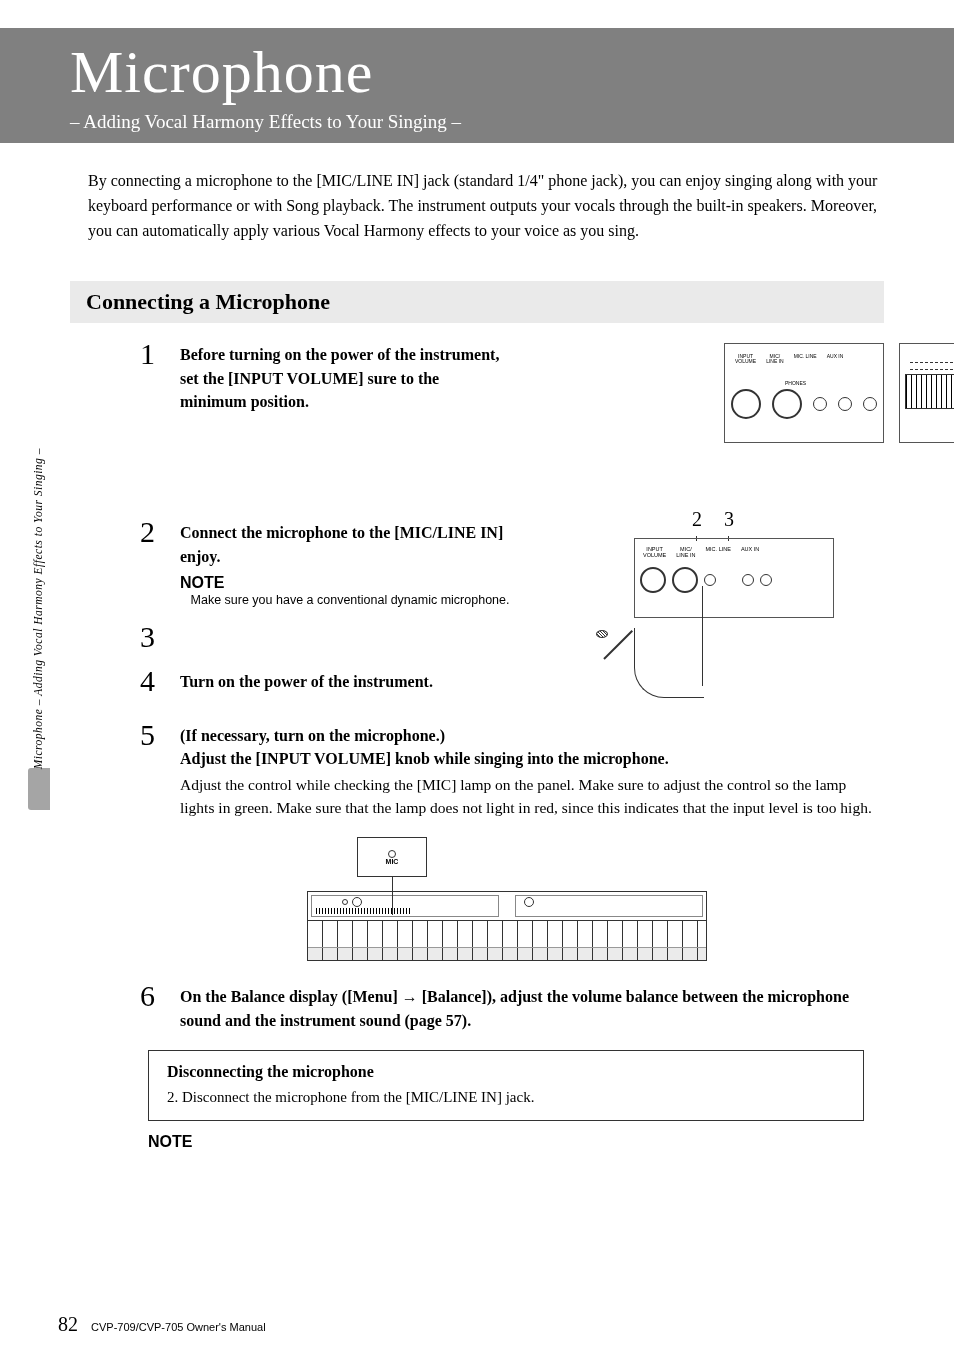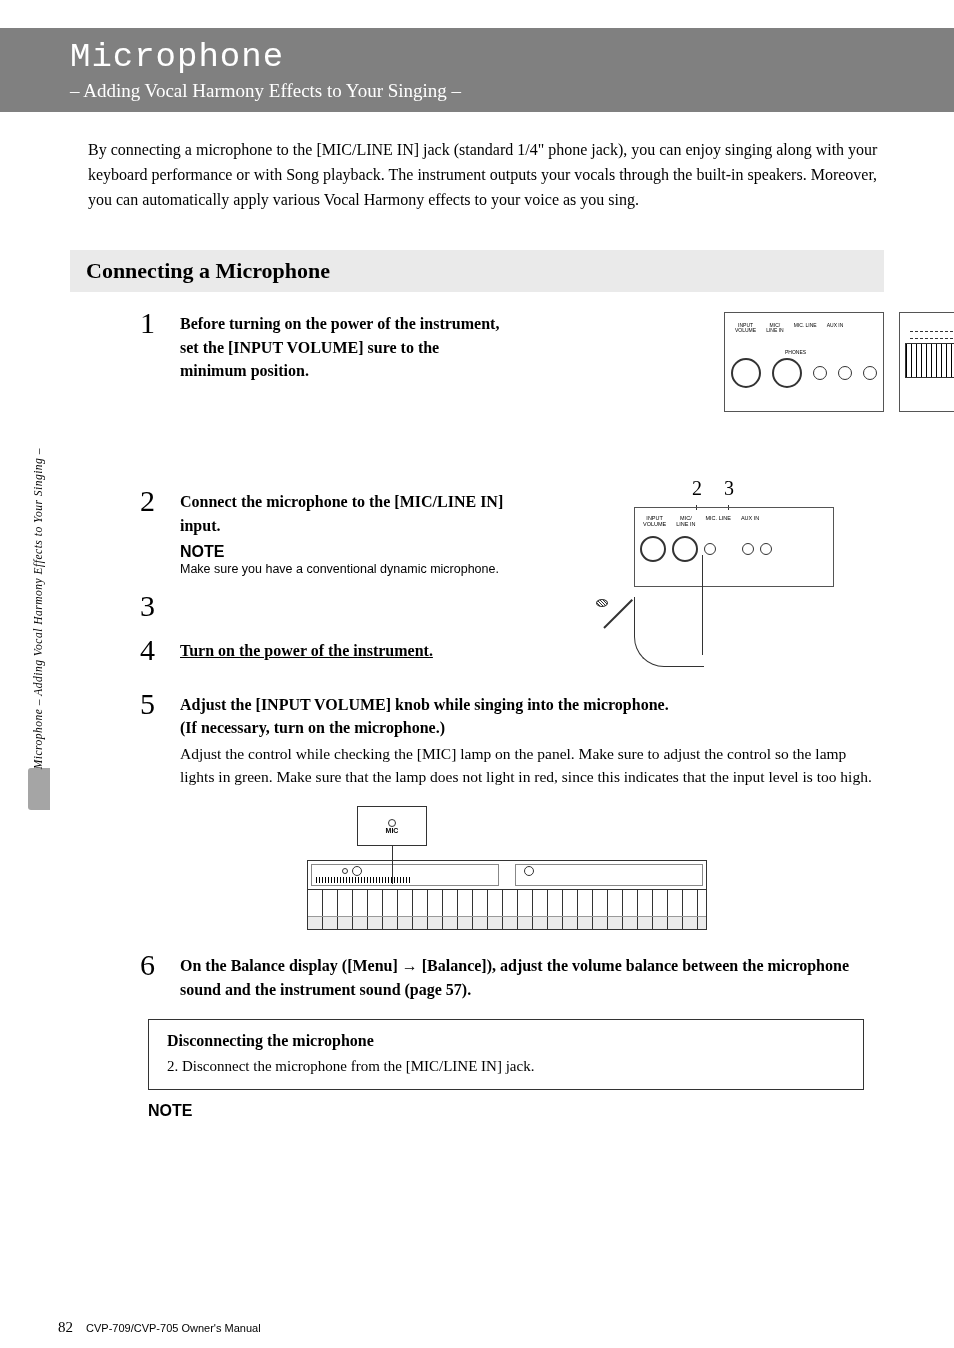--- a/index.html
+++ b/index.html
@@ -17,22 +17,22 @@
     height: 100%;
     position: relative;
   }
   .header-band {
     background: #808080;
     margin: 28px -60px 0 -60px;
     padding: 10px 60px 10px 70px;
     color: #fff;
   }
   .header-title {
-    font-family: Liberation Mono, monospace;
-    font-size: 34px;
+    font-family: Liberation Serif, serif;
+    font-size: 60px;
     font-weight: normal;
     letter-spacing: 1px;
   }
   .header-sub {
     font-family: Georgia, serif;
     font-size: 19px;
     margin-top: 4px;
   }
   .intro {
     margin: 26px 10px 0 28px;
@@ -77,20 +77,21 @@
   .note-label {
     font-family: Arial, Helvetica, sans-serif;
     font-size: 16px;
     font-weight: bold;
     margin-top: 6px;
   }
   .note-body {
     font-family: Arial, Helvetica, sans-serif;
     font-size: 12.5px;
     line-height: 1.3;
+    text-align: center;
   }
   .step-desc {
     font-size: 15.5px;
     line-height: 1.45;
     margin-top: 4px;
   }
   .step1-row { min-height: 160px; }
   .fig-right {
     position: absolute;
     right: -10px;
@@ -178,21 +179,21 @@
     transform: rotate(180deg);
     letter-spacing: 0.5px;
   }
   .footer {
     position: absolute;
     bottom: 40px;
     left: 58px;
     font-family: Arial, Helvetica, sans-serif;
     font-size: 11px;
   }
-  .footer .pn { font-family: Georgia, serif; font-size: 15px; margin-right: 10px; }
+  .footer .pn { font-family: Georgia, serif; font-size: 20px; margin-right: 10px; }
 </style>
 </head>
 <body>
 
 <div class="page">
 
   <div class="header-band">
     <div class="header-title">Microphone</div>
     <div class="header-sub">– Adding Vocal Harmony Effects to Your Singing –</div>
   </div>
@@ -263,42 +264,42 @@
     <div class="step step1-row">
       <div class="step-num">1</div>
       <div class="step-body" style="max-width: 320px;">
         <div class="step-head">Before turning on the power of the instrument, set the [INPUT VOLUME] sure to the minimum position.</div>
       </div>
     </div>
 
     <div class="step">
       <div class="step-num">2</div>
       <div class="step-body" style="max-width: 340px;">
-        <div class="step-head">Connect the microphone to the [MIC/LINE IN] input.</div>
+        <div class="step-head">Connect the microphone to the [MIC/LINE IN] enjoy.</div>
         <div class="note-label">NOTE</div>
         <div class="note-body">Make sure you have a conventional dynamic microphone.</div>
       </div>
     </div>
 
     <div class="step">
       <div class="step-num">3</div>
     </div>
 
     <div class="step">
       <div class="step-num">4</div>
-      <div class="step-body" style="max-width: 340px; text-decoration: underline;">
+      <div class="step-body" style="max-width: 340px;">
         <div class="step-head">Turn on the power of the instrument.</div>
       </div>
     </div>
 
     <div class="step" style="margin-top: 28px;">
       <div class="step-num">5</div>
       <div class="step-body">
+        <div class="step-head">(If necessary, turn on the microphone.)</div>
         <div class="step-head">Adjust the [INPUT VOLUME] knob while singing into the microphone.</div>
-        <div class="step-head">(If necessary, turn on the microphone.)</div>
         <div class="step-desc">Adjust the control while checking the [MIC] lamp on the panel. Make sure to adjust the control so the lamp lights in green. Make sure that the lamp does not light in red, since this indicates that the input level is too high.</div>
       </div>
     </div>
 
     <div class="fig-c">
       <div class="mic-lamp-box">
         <div class="dot"></div>
         <span>MIC</span>
       </div>
       <div class="lamp-line"></div>

